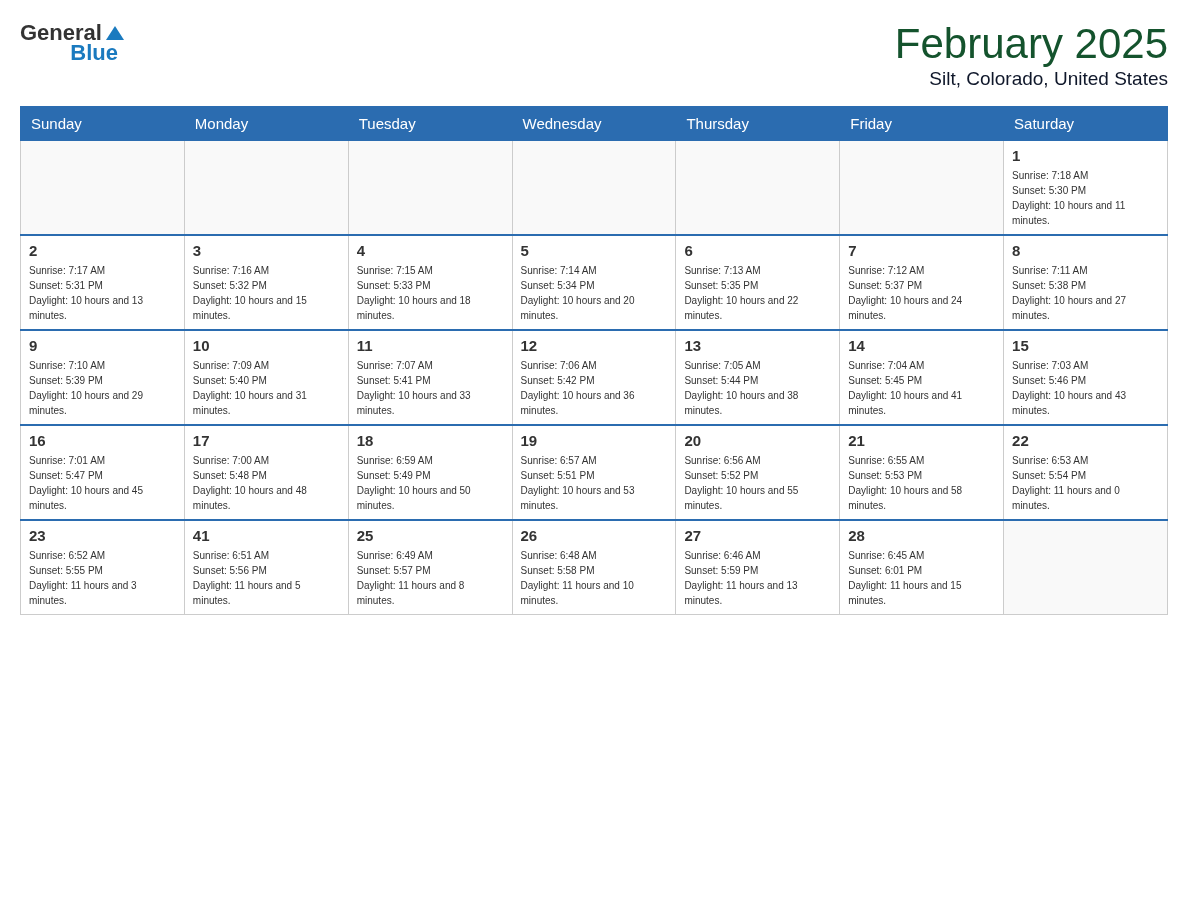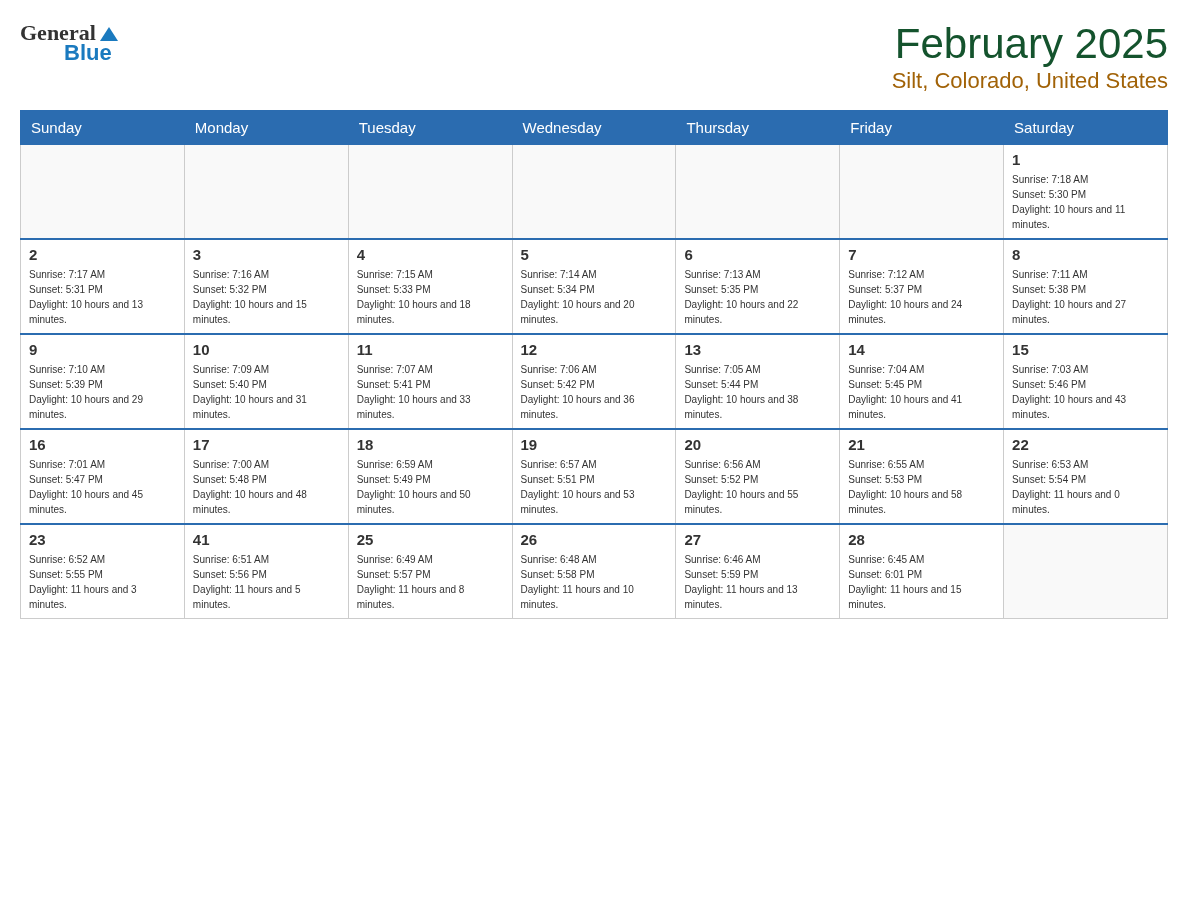--- a/index.html
+++ b/index.html
@@ -33,22 +33,22 @@
     }
     .title-block {
       text-align: right;
     }
     .month-title {
       font-size: 42px;
       font-weight: normal;
       color: #14532d;
     }
     .location-title {
-      font-size: 22px;
-      color: #a16207;
+      font-size: 19px;
+      color: #0f172a;
     }
     .calendar {
       width: 100%;
       border-collapse: collapse;
     }
     .calendar th {
       background-color: #2b6cb0;
       color: #fff;
       font-size: 15px;
       font-weight: normal;
@@ -82,21 +82,21 @@
     .row-separator td {
       border-top: 2px solid #2b6cb0;
     }
   </style>
 </head>
 <body>
 
 <div class="header">
   <div class="logo">
     <div style="display:flex; flex-direction:column; align-items:flex-end;">
-      <div style="display:flex; align-items:center;font-family:Liberation Serif, serif;">
+      <div style="display:flex; ">
         <span class="logo-text-general">General</span>
         <svg width="22" height="22" viewBox="0 0 22 22" style="margin-left:2px; margin-top:2px;">
           <polygon points="11,4 20,18 2,18" fill="#1a7abf"></polygon>
         </svg>
       </div>
       <span class="logo-text-blue" style="margin-top:-6px; margin-right:8px;">Blue</span>
     </div>
   </div>
   <div class="title-block">
     <div class="month-title">February 2025</div>

